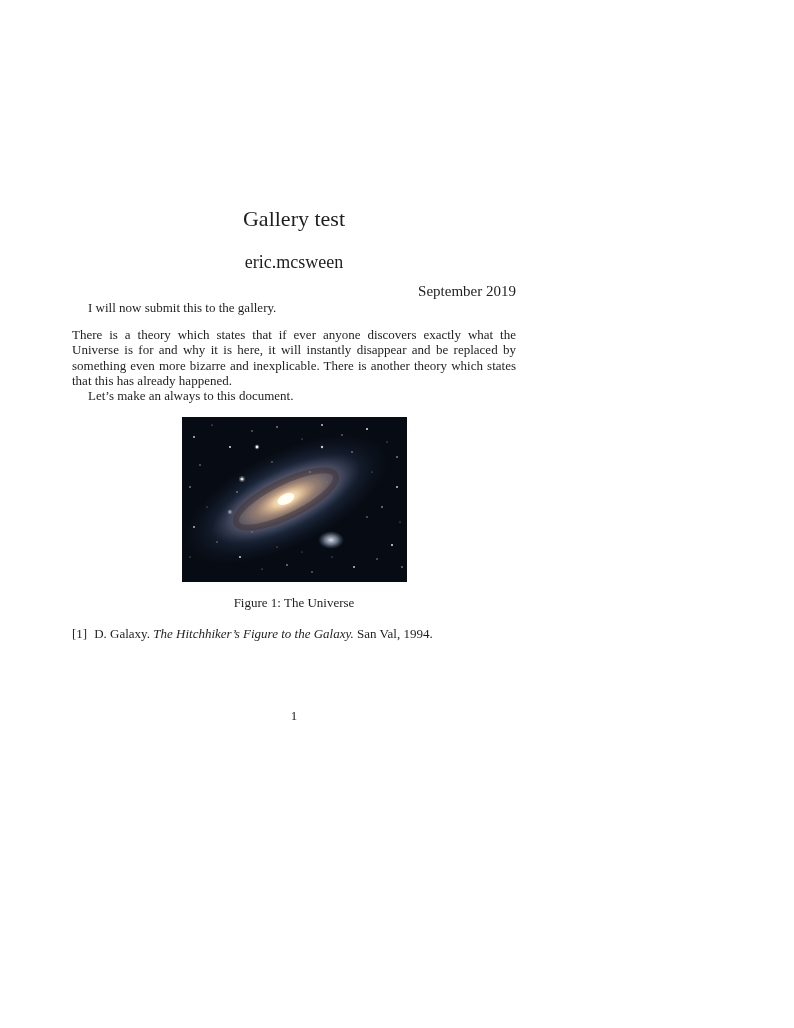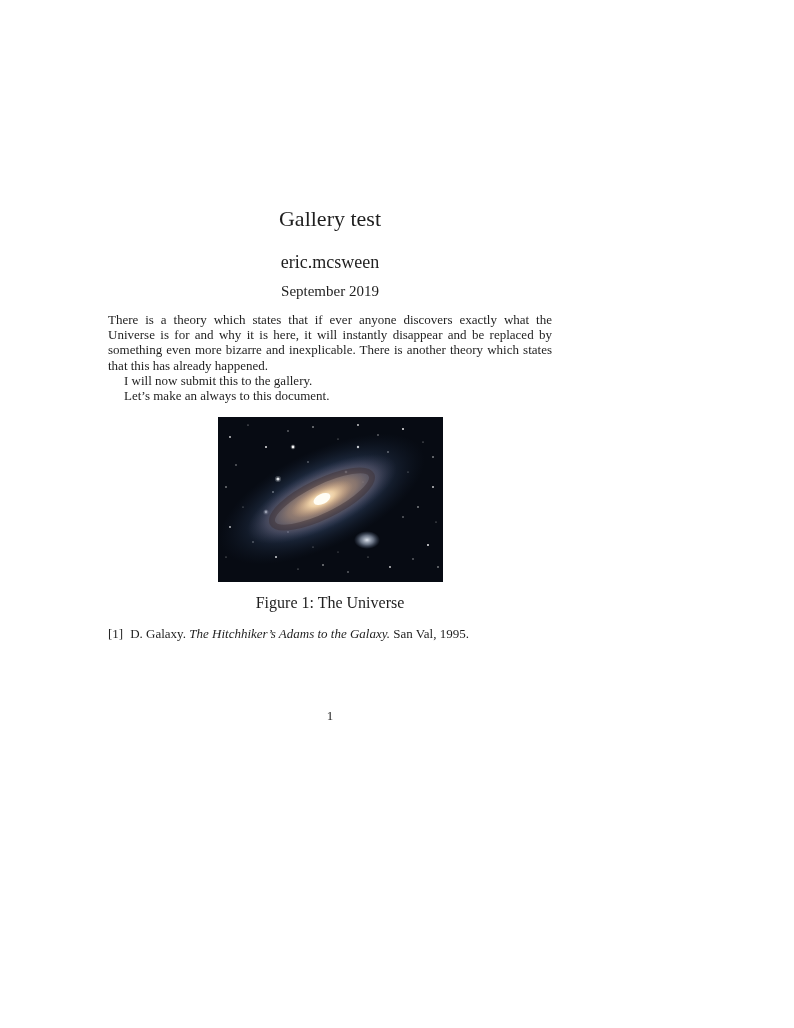--- a/index.html
+++ b/index.html
@@ -7,40 +7,40 @@
   body { width: 794px; height: 1028px; font-family: "Liberation Serif", "DejaVu Serif", serif; color: #1e1e1e; }
   .page {
     position: relative;
     width: 794px;
     height: 1028px;
     background: #ffffff;
     overflow: hidden;
   }
   .content {
     width: 444px;
-    margin-left: 108px;
+    margin-left: 72px;
   }
   .titleblock { text-align: center; }
   .doc-title { font-size: 22px; line-height: 26px; margin-top: 206px; font-weight: normal; }
   .doc-author { font-size: 18px; line-height: 18px; margin-top: 21px; }
-  .doc-date   { font-size: 15px; line-height: 18px; margin-top: 11px; }
+  .doc-date   { font-size: 15px; line-height: 18px; margin-top: 11px; text-align: right; }
 
   .sec-heading { font-size: 18px; line-height: 22px; font-weight: bold; }
   .sec-heading .sec-num { display: inline-block; margin-right: 14px; }
   .h-intro { margin-top: 34px; }
   .h-concl { margin-top: 37px; }
   .h-refs  { margin-top: 20px; }
 
   .body-text { font-size: 13px; line-height: 15.2px; }
   .justified { text-align: justify; margin-top: 12px; }
   .indent-line { text-indent: 16px; white-space: nowrap; }
 
   .figure-wrap { margin-top: 14px; text-align: center; }
   .galaxy-img { width: 225px; height: 165px; display: inline-block; vertical-align: top; }
-  .caption { margin-top: 13px; font-size: 16px; line-height: 16px; text-align: center; }
+  .caption { margin-top: 13px; font-size: 13px; line-height: 16px; text-align: center; }
 
   .quote-line { margin-top: 13px; font-size: 13px; line-height: 16px; white-space: nowrap; }
 
   .ref-item { margin-top: 15px; font-size: 13px; line-height: 16px; display: flex; }
   .ref-label { flex: 0 0 auto; margin-right: 7px; }
   .ref-body { flex: 1 1 auto; }
   .ref-title-italic { font-style: italic; }
 
   .page-number { margin-top: 66px; font-size: 13px; line-height: 16px; text-align: center; }
 </style>
@@ -50,22 +50,22 @@
 <div class="page">
   <div class="content">
 
     <div class="titleblock">
       <div class="doc-title">Gallery test</div>
       <div class="doc-author">eric.mcsween</div>
       <div class="doc-date">September 2019</div>
     </div>
 
 
+    <div class="body-text indent-line">I will now submit this to the gallery.</div>
     <div class="body-text justified">There is a theory which states that if ever anyone discovers exactly what the Universe is for and why it is here, it will instantly disappear and be replaced by something even more bizarre and inexplicable. There is another theory which states that this has already happened.</div>
-    <div class="body-text indent-line">I will now submit this to the gallery.</div>
     <div class="body-text indent-line">Let’s make an always to this document.</div>
 
     <div class="figure-wrap">
       <svg class="galaxy-img" viewBox="0 0 225 165" role="img">
         <defs>
           <radialGradient id="gradHalo" cx="50%" cy="50%" r="50%">
             <stop offset="0%" stop-color="#5a7396" stop-opacity="0.65"></stop>
             <stop offset="55%" stop-color="#46608a" stop-opacity="0.40"></stop>
             <stop offset="100%" stop-color="#20304a" stop-opacity="0"></stop>
           </radialGradient>
@@ -146,19 +146,19 @@
       </svg>
     </div>
 
     <div class="caption">Figure 1: The Universe</div>
 
 
 
 
     <div class="ref-item">
       <span class="ref-label">[1]</span>
-      <span class="ref-body"><span>D. Galaxy.</span> <span class="ref-title-italic">The Hitchhiker’s Adams to the Galaxy.</span> <span>San Val, 1995.</span></span>
+      <span class="ref-body"><span>D. Galaxy.</span> <span class="ref-title-italic">The Hitchhiker’s Figure to the Galaxy.</span> <span>San Val, 1994.</span></span>
     </div>
 
     <div class="page-number">1</div>
 
   </div>
 </div>
 
 </body></html>

